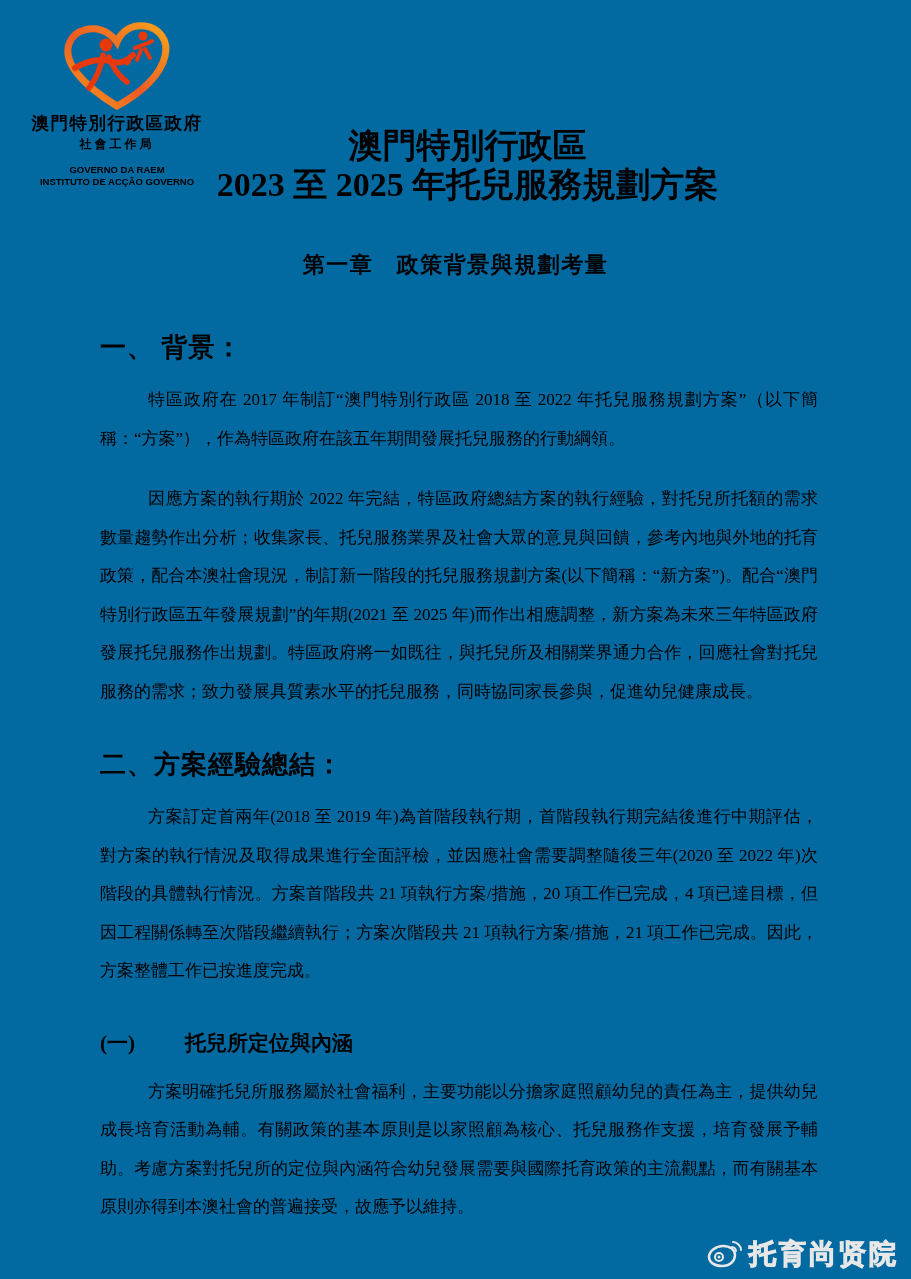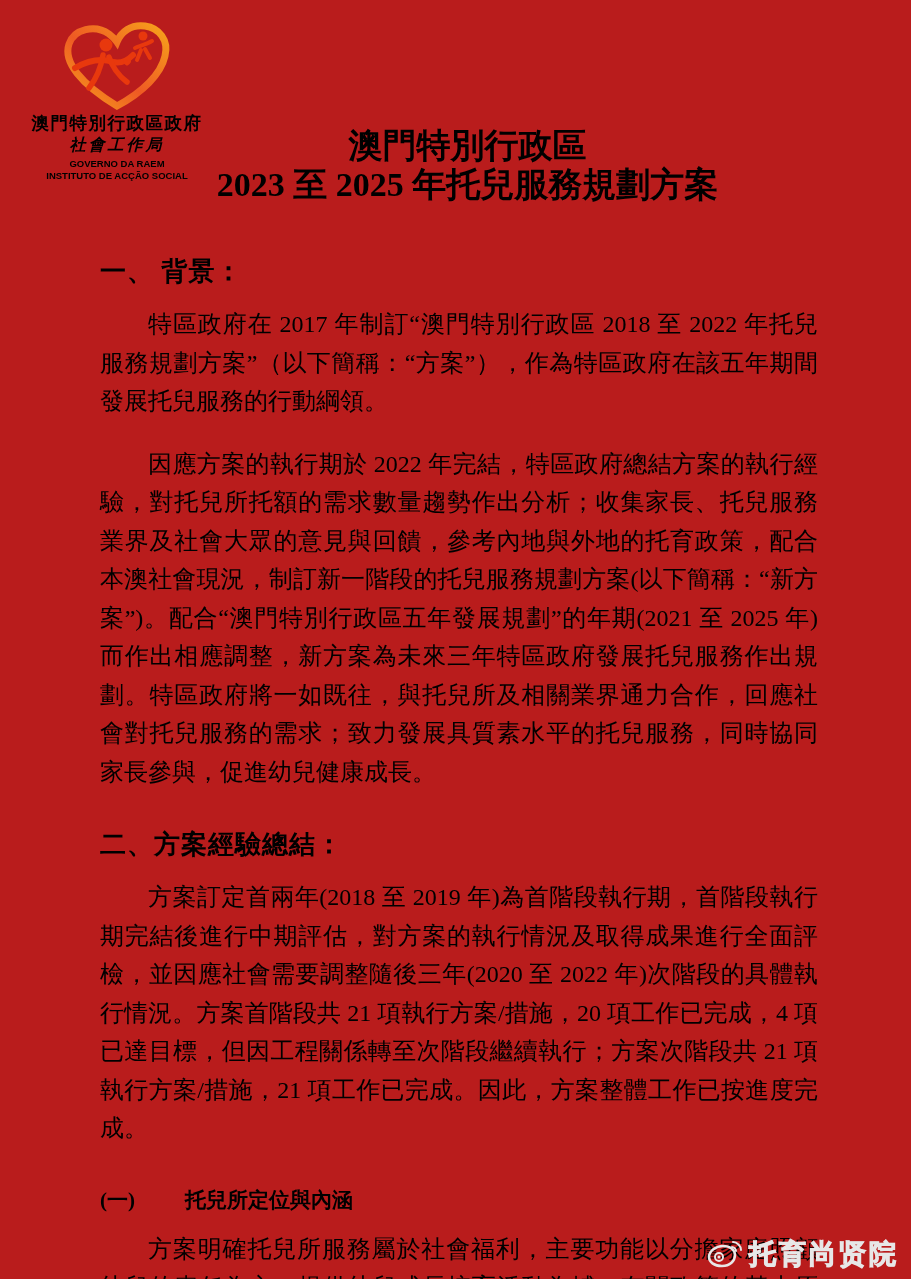--- a/index.html
+++ b/index.html
@@ -1,48 +1,48 @@
 <!DOCTYPE html>
 <html><head>
 <meta charset="utf-8">
 <style>
   html,body{margin:0;padding:0;background:#888;}
   .page{
     position:relative;
     width:911px;height:1279px;
     margin:0 auto;
-    background:#b91c1c;
+    background:#0369a1;
     color:#000;
     font-family:"Liberation Serif","DejaVu Serif",serif;
     overflow:hidden;
   }
   
   .header-left{
     position:absolute;left:26px;top:18px;width:182px;
     text-align:center;
     font-family:"Liberation Sans","DejaVu Sans",sans-serif;
   }
   .logo-svg{display:block;margin:0 auto;width:120px;height:94px;}
   .org-zh1{font-size:17.5px;font-weight:bold;letter-spacing:1.5px;line-height:22px;white-space:nowrap;}
-  .org-zh2{font-size:16px;font-weight:bold;letter-spacing:3px;line-height:21px;font-style:italic;}
-  .org-pt1{font-size:9.5px;font-weight:bold;line-height:12px;margin-top:3px;}
+  .org-zh2{font-size:12px;font-weight:bold;letter-spacing:3px;line-height:21px;}
+  .org-pt1{font-size:9.5px;font-weight:bold;line-height:12px;margin-top:9px;}
   .org-pt2{font-size:9.5px;font-weight:bold;line-height:12px;}
   
   .title-block{padding-top:126px;text-align:center;}
   .title-line{font-size:34px;font-weight:bold;line-height:39px;padding-left:24px;}
   .chapter-heading{
     margin-top:46px;text-align:center;
     font-size:22px;font-weight:bold;letter-spacing:1.5px;
   }
   
   .content{margin:0 93px 0 100px;}
   .sec-heading{margin-top:50px;font-size:26px;font-weight:bold;letter-spacing:1px;}
   .para{
     margin-top:16px;
-    font-size:24px;line-height:38.5px;
+    font-size:17px;line-height:38.5px;
     text-align:justify;text-justify:inter-ideograph;
     text-indent:48px;
   }
   .para.gap-lg{margin-top:22px;}
   .sec-heading.sec-2{margin-top:36px;}
   .sub-heading{margin-top:38px;font-size:21px;font-weight:bold;}
   .sub-num{display:inline-block;width:85px;}
   
   .watermark{
     position:absolute;right:12px;bottom:7px;
@@ -74,28 +74,29 @@
       <path d="M46 37 C 44 49, 40 60, 32 70" stroke="#E8380D" stroke-width="5.5" fill="none" stroke-linecap="round"></path>
       <path d="M52 39 C 56 51, 62 58, 70 64" stroke="#E8380D" stroke-width="5.5" fill="none" stroke-linecap="round"></path>
       <circle cx="86" cy="18" r="4.5" fill="#E8380D"></circle>
       <path d="M78 30 C 83 28, 90 26, 95 23" stroke="#E8380D" stroke-width="4" fill="none" stroke-linecap="round"></path>
       <path d="M84 32 L 80 42 M 88 31 L 93 40" stroke="#E8380D" stroke-width="4" fill="none" stroke-linecap="round"></path>
       <path d="M70 43 c 1.2 -2.2 4 -1.6 4 0.4 c 0 1.8 -2.4 3.4 -4 4.4 c -1.6 -1 -4 -2.6 -4 -4.4 c 0 -2 2.8 -2.6 4 -0.4 z" fill="#E8380D"></path>
     </svg>
     <div class="org-zh1">澳門特別行政區政府</div>
     <div class="org-zh2">社會工作局</div>
     <div class="org-pt1">GOVERNO DA RAEM</div>
-    <div class="org-pt2">INSTITUTO DE ACÇÃO SOCIAL</div>
+    <div class="org-pt2">INSTITUTO DE ACÇÃO GOVERNO</div>
   </div>
 
   <div class="title-block">
     <div class="title-line">澳門特別行政區</div>
     <div class="title-line">2023 至 2025 年托兒服務規劃方案</div>
   </div>
 
+  <div class="chapter-heading">第一章　政策背景與規劃考量</div>
 
   <div class="content">
 
     <div class="sec-heading">一、 背景：</div>
     <p class="para">特區政府在 2017 年制訂“澳門特別行政區 2018 至 2022 年托兒服務規劃方案”（以下簡稱：“方案”），作為特區政府在該五年期間發展托兒服務的行動綱領。</p>
     <p class="para gap-lg">因應方案的執行期於 2022 年完結，特區政府總結方案的執行經驗，對托兒所托額的需求數量趨勢作出分析；收集家長、托兒服務業界及社會大眾的意見與回饋，參考內地與外地的托育政策，配合本澳社會現況，制訂新一階段的托兒服務規劃方案(以下簡稱：“新方案”)。配合“澳門特別行政區五年發展規劃”的年期(2021 至 2025 年)而作出相應調整，新方案為未來三年特區政府發展托兒服務作出規劃。特區政府將一如既往，與托兒所及相關業界通力合作，回應社會對托兒服務的需求；致力發展具質素水平的托兒服務，同時協同家長參與，促進幼兒健康成長。</p>
 
     <div class="sec-heading sec-2">二、方案經驗總結：</div>
     <p class="para">方案訂定首兩年(2018 至 2019 年)為首階段執行期，首階段執行期完結後進行中期評估，對方案的執行情況及取得成果進行全面評檢，並因應社會需要調整隨後三年(2020 至 2022 年)次階段的具體執行情況。方案首階段共 21 項執行方案/措施，20 項工作已完成，4 項已達目標，但因工程關係轉至次階段繼續執行；方案次階段共 21 項執行方案/措施，21 項工作已完成。因此，方案整體工作已按進度完成。</p>
 

